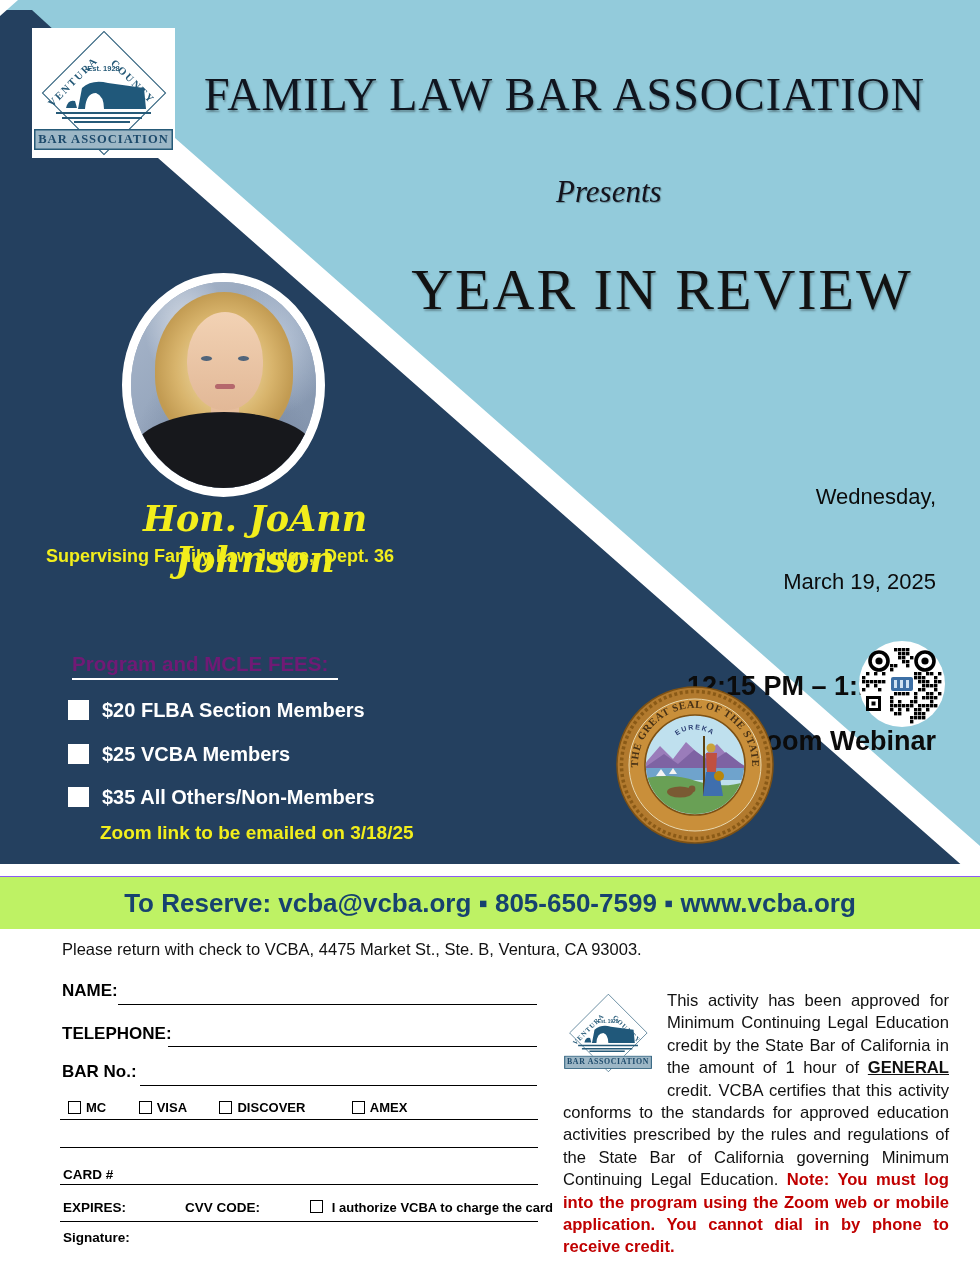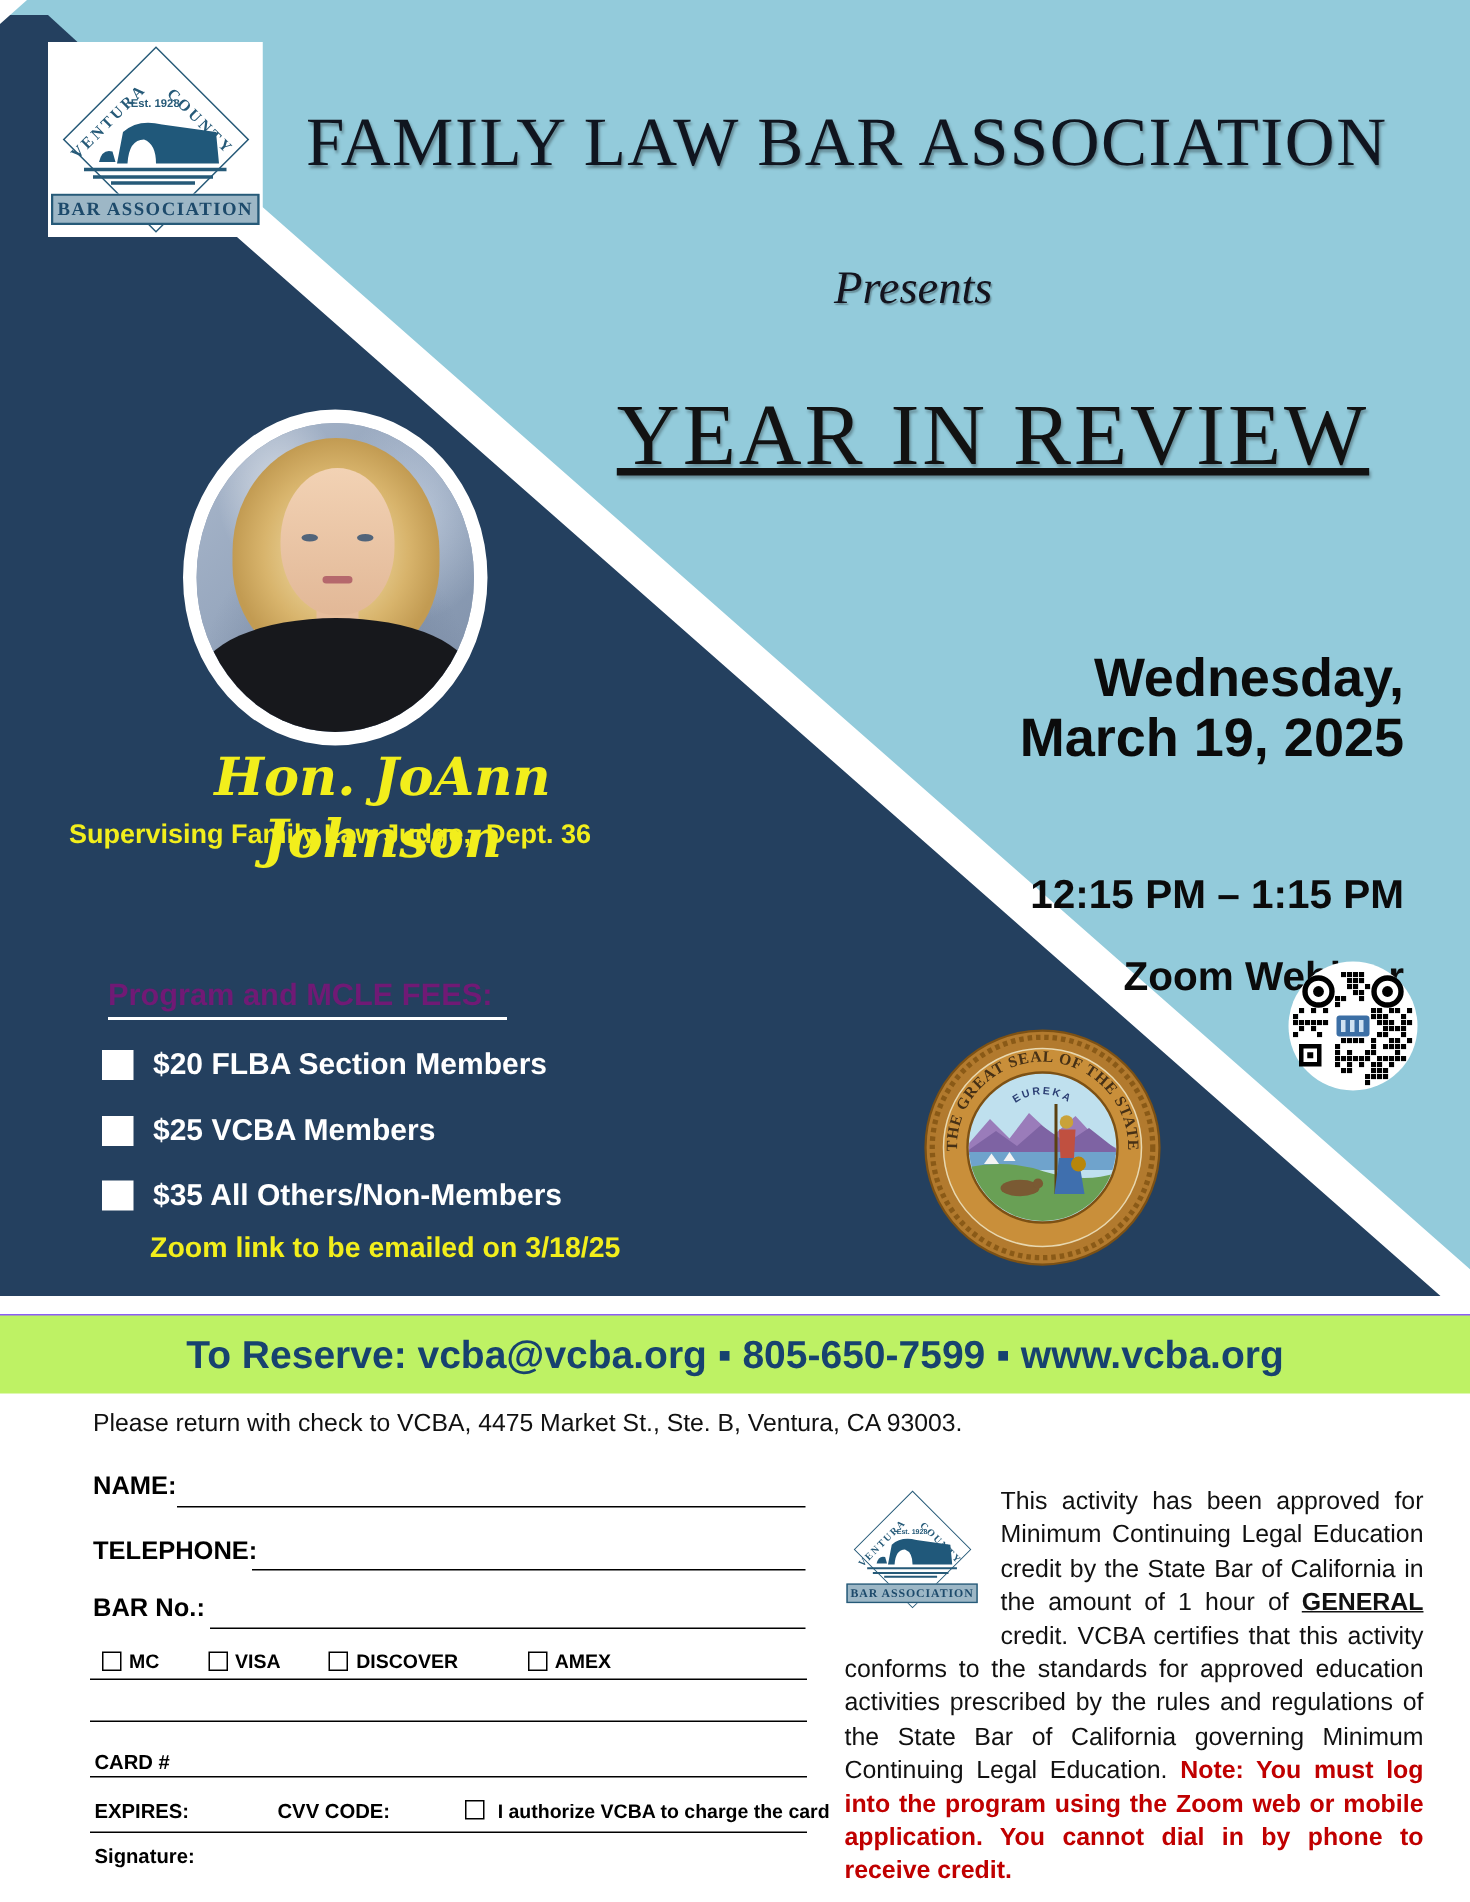--- a/index.html
+++ b/index.html
@@ -28,21 +28,21 @@
   .vcba-logo .banner{position:absolute;left:2px;right:2px;top:101px;height:21px;background:#9db7c6;
     box-shadow:inset 0 0 0 1.5px #265a78;color:#1d4a6b;font-family:"Liberation Serif",serif;
     font-weight:bold;font-size:12.5px;letter-spacing:1px;text-align:center;line-height:21px;}
   .logo-big{left:32px;top:28px;}
   
   .page-title{left:185px;right:36px;top:68px;text-align:center;font-family:"Liberation Serif",serif;
     font-size:46px;color:#10151f;letter-spacing:1px;text-shadow:1px 2px 2px rgba(0,0,0,.35);}
   .presents{left:556px;top:174px;font-family:"Liberation Serif",serif;font-style:italic;
     font-size:31px;color:#14141e;text-shadow:1px 1px 1px rgba(0,0,0,.3);}
   .event-title{left:380px;right:36px;top:256px;text-align:center;font-family:"Liberation Serif",serif;
-    font-size:58px;letter-spacing:2px;color:#121212;text-shadow:1px 2px 2px rgba(0,0,0,.3);text-decoration:underline;}
+    font-size:58px;letter-spacing:2px;color:#121212;text-shadow:1px 2px 2px rgba(0,0,0,.3);}
   
   .portrait{left:122px;top:273px;width:185px;height:206px;border:9px solid #fff;border-radius:50%;
     overflow:hidden;background:#8fa0b8;}
   .p-bg{position:absolute;inset:0;background:
     radial-gradient(60px 80px at 30% 22%,rgba(255,255,255,.55),transparent 70%),
     radial-gradient(80px 100px at 78% 30%,rgba(214,224,238,.6),transparent 70%),
     radial-gradient(120px 140px at 50% 85%,rgba(84,100,128,.55),transparent 75%),
     linear-gradient(135deg,#aab8cc,#8fa0b8 55%,#7e8fa8);}
   .p-hair{position:absolute;left:24px;top:10px;width:138px;height:152px;border-radius:52% 52% 46% 46%;
     background:radial-gradient(closest-side,#ecd69e 25%,#d8b46c 70%,#c29b52);}
@@ -50,21 +50,21 @@
     background:linear-gradient(#f2d2b4,#e2b897);}
   .p-eye{position:absolute;top:44px;width:11px;height:5px;border-radius:50%;background:#51647a;}
   .p-lips{position:absolute;left:28px;top:72px;width:20px;height:5px;border-radius:3px;background:#b5686c;}
   .p-neck{position:absolute;left:80px;top:120px;width:28px;height:22px;background:#e6bd9c;}
   .p-robe{position:absolute;left:2px;top:130px;width:182px;height:80px;border-radius:52% 52% 0 0;background:#17181c;}
   .speaker-name{left:75px;top:498px;width:360px;text-align:center;font-family:"DejaVu Serif",serif;
     font-style:italic;font-weight:bold;font-size:35px;color:#f2ee1c;}
   .speaker-title{left:40px;top:546px;width:360px;text-align:center;font-size:18px;font-weight:bold;color:#f2ee1c;}
   
   .schedule{right:44px;top:432px;text-align:right;color:#0b0b0b;}
-  .sched-big{font-size:36px;font-weight:bold;line-height:40px;}
+  .sched-big{font-size:22px;font-weight:normal;line-height:40px;margin-top:45px;}
   .sched-small{font-size:27px;font-weight:bold;line-height:34px;margin-top:21px;}
   .sched-gap{height:46px;}
   
   .fees-heading{left:72px;top:652px;font-size:20.5px;font-weight:bold;color:#701a75;}
   .fees-heading span{border-bottom:2px solid #fff;padding-right:10px;padding-bottom:3px;}
   .fee-row{left:68px;display:flex;align-items:center;gap:13px;height:26px;}
   .fee-box{width:21px;height:20px;background:#fff;flex:0 0 auto;}
   .fee-label{font-size:20px;font-weight:bold;color:#fff;white-space:nowrap;}
   .fees-note{left:100px;top:822px;font-size:19px;font-weight:bold;color:#f2ee1c;}
   

